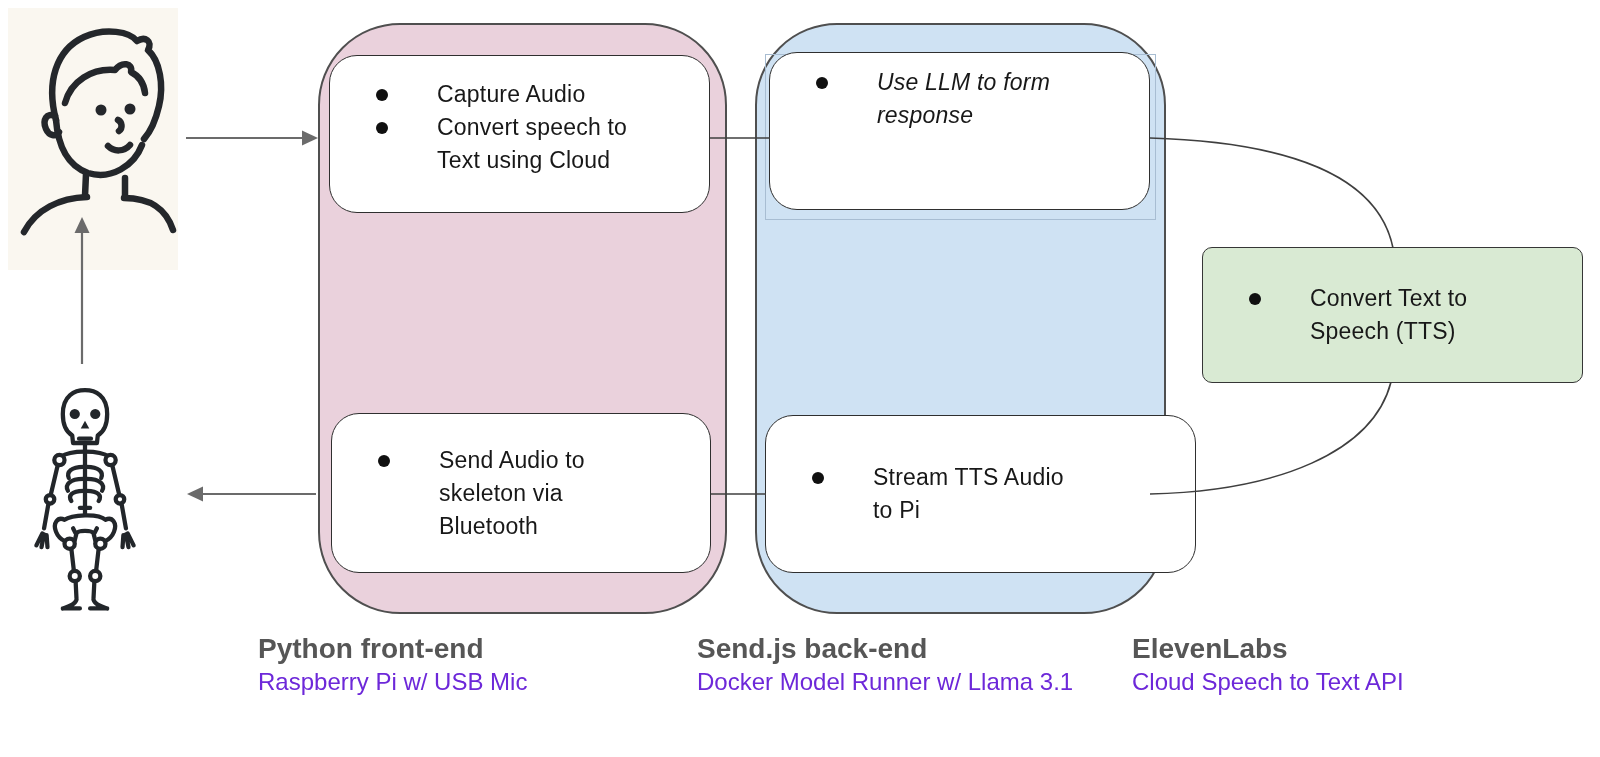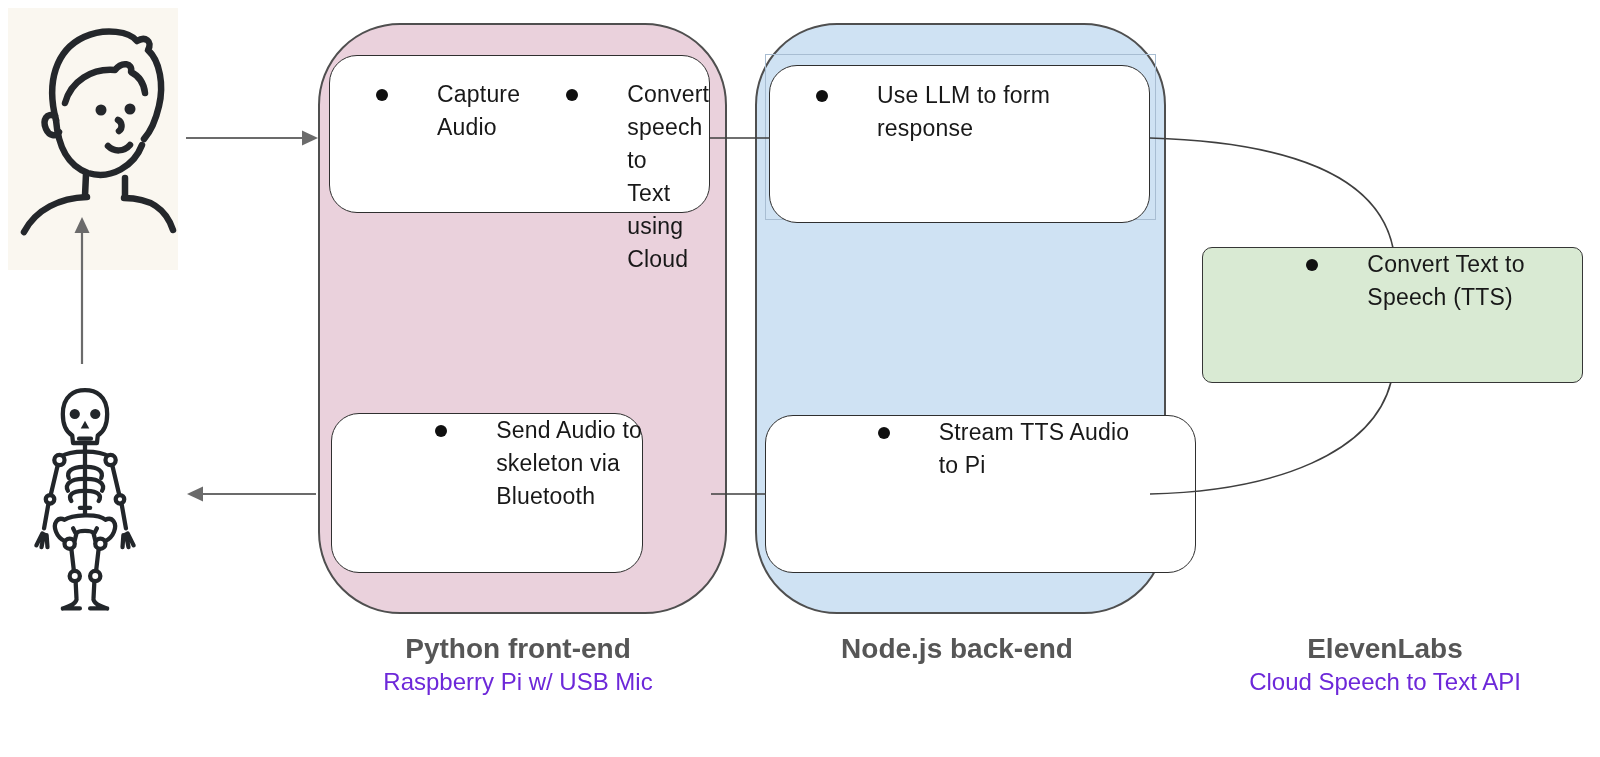--- a/index.html
+++ b/index.html
@@ -12,40 +12,40 @@
   }
   #python-container{left:318px;top:23px;width:405px;height:587px;}
   #node-container{left:755px;top:23px;width:407px;height:587px;}
   .selection-rect{
     position:absolute;left:765px;top:54px;width:389px;height:164px;
     border:1px solid #a8bdd2;z-index:2;
   }
   .box{
     position:absolute;background:#ffffff;border:1.5px solid #2f2f2f;
     border-radius:28px;z-index:3;box-sizing:border-box;
-    display:flex;flex-direction:row;
+    display:flex;flex-direction:column;
   }
   #python-box-top{left:329px;top:55px;width:381px;height:158px;padding-top:22px;}
-  #python-box-bottom{left:331px;top:413px;width:312px;height:160px;justify-content:flex-end;}
-  #node-box-top{left:769px;top:65px;width:381px;height:158px;padding-top:13px;}
+  #python-box-bottom{left:331px;top:413px;width:380px;height:160px;justify-content:center;}
+  #node-box-top{left:769px;top:52px;width:381px;height:158px;padding-top:13px;font-style:italic;}
   #node-box-bottom{left:765px;top:415px;width:431px;height:158px;justify-content:center;}
   #elevenlabs-box{
     left:1202px;top:247px;width:381px;height:136px;
     border:1.5px solid #363636;border-radius:10px;z-index:5;justify-content:center;
   }
   .li{display:flex;align-items:flex-start;}
   .dot{
     width:12px;height:12px;border-radius:50%;background:#101010;
     margin:11px 0 0 46px;flex:none;
   }
   .txt{
     margin-left:49px;font-size:23px;line-height:33px;color:#181818;
     white-space:pre-line;letter-spacing:0.2px;
   }
-  .caption{position:absolute;text-align:center;z-index:6;}
+  .caption{position:absolute;text-align:left;z-index:6;}
   #python-caption{left:258px;top:632px;width:520px;}
   #node-caption{left:697px;top:632px;width:520px;}
   #elevenlabs-caption{left:1132px;top:632px;width:506px;}
   .caption-title{font-size:28px;font-weight:bold;color:#565656;line-height:34px;}
   .caption-sub{font-size:24px;color:#6d28d9;line-height:32px;}
   .caption-sub:first-of-type{margin-top:3px;}
   #connector-layer{position:absolute;left:0;top:0;width:1600px;height:757px;z-index:4;pointer-events:none;}
   #person-icon-svg{position:absolute;left:8px;top:8px;z-index:2;}
   #skeleton-icon-svg{position:absolute;left:25px;top:385px;z-index:2;}
 </style>
@@ -179,21 +179,22 @@
       <polygon points="82,217 74.5,233 89.5,233" stroke="none"></polygon>
     </g>
   </svg>
 
   <div id="python-caption" class="caption">
     <div class="caption-title">Python front-end</div>
     <div class="caption-sub">Raspberry Pi w/ USB Mic</div>
   </div>
 
   <div id="node-caption" class="caption">
-    <div class="caption-title">Node.js back-end</div>
+    <div class="caption-title">Send.js back-end</div>
+    <div class="caption-sub">Docker Model Runner w/ Llama 3.1</div>
   </div>
 
   <div id="elevenlabs-caption" class="caption">
     <div class="caption-title">ElevenLabs</div>
     <div class="caption-sub">Cloud Speech to Text API</div>
   </div>
 
 </div>
 
 </body></html>

